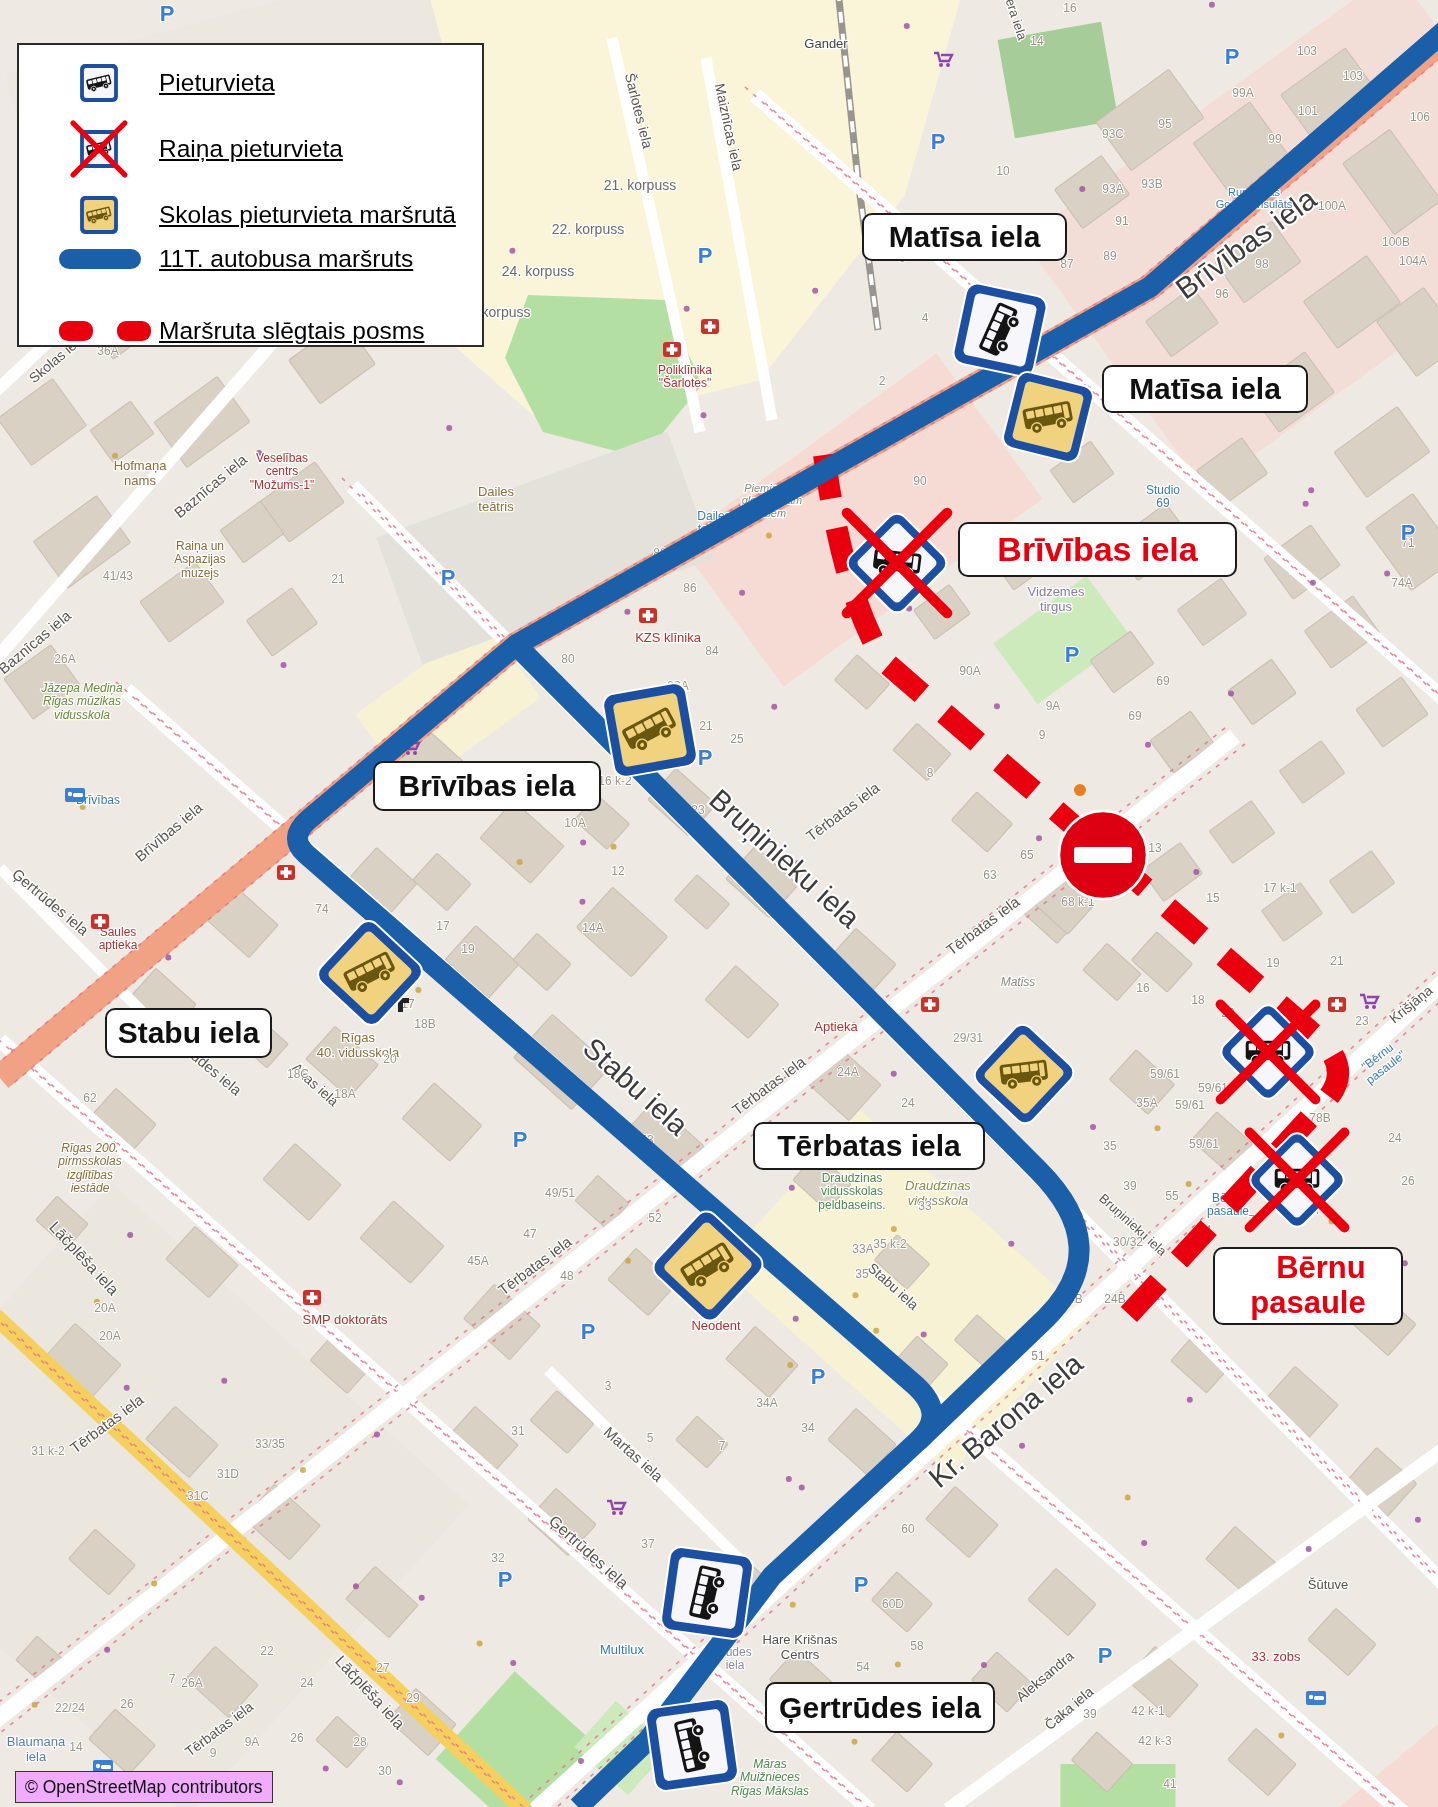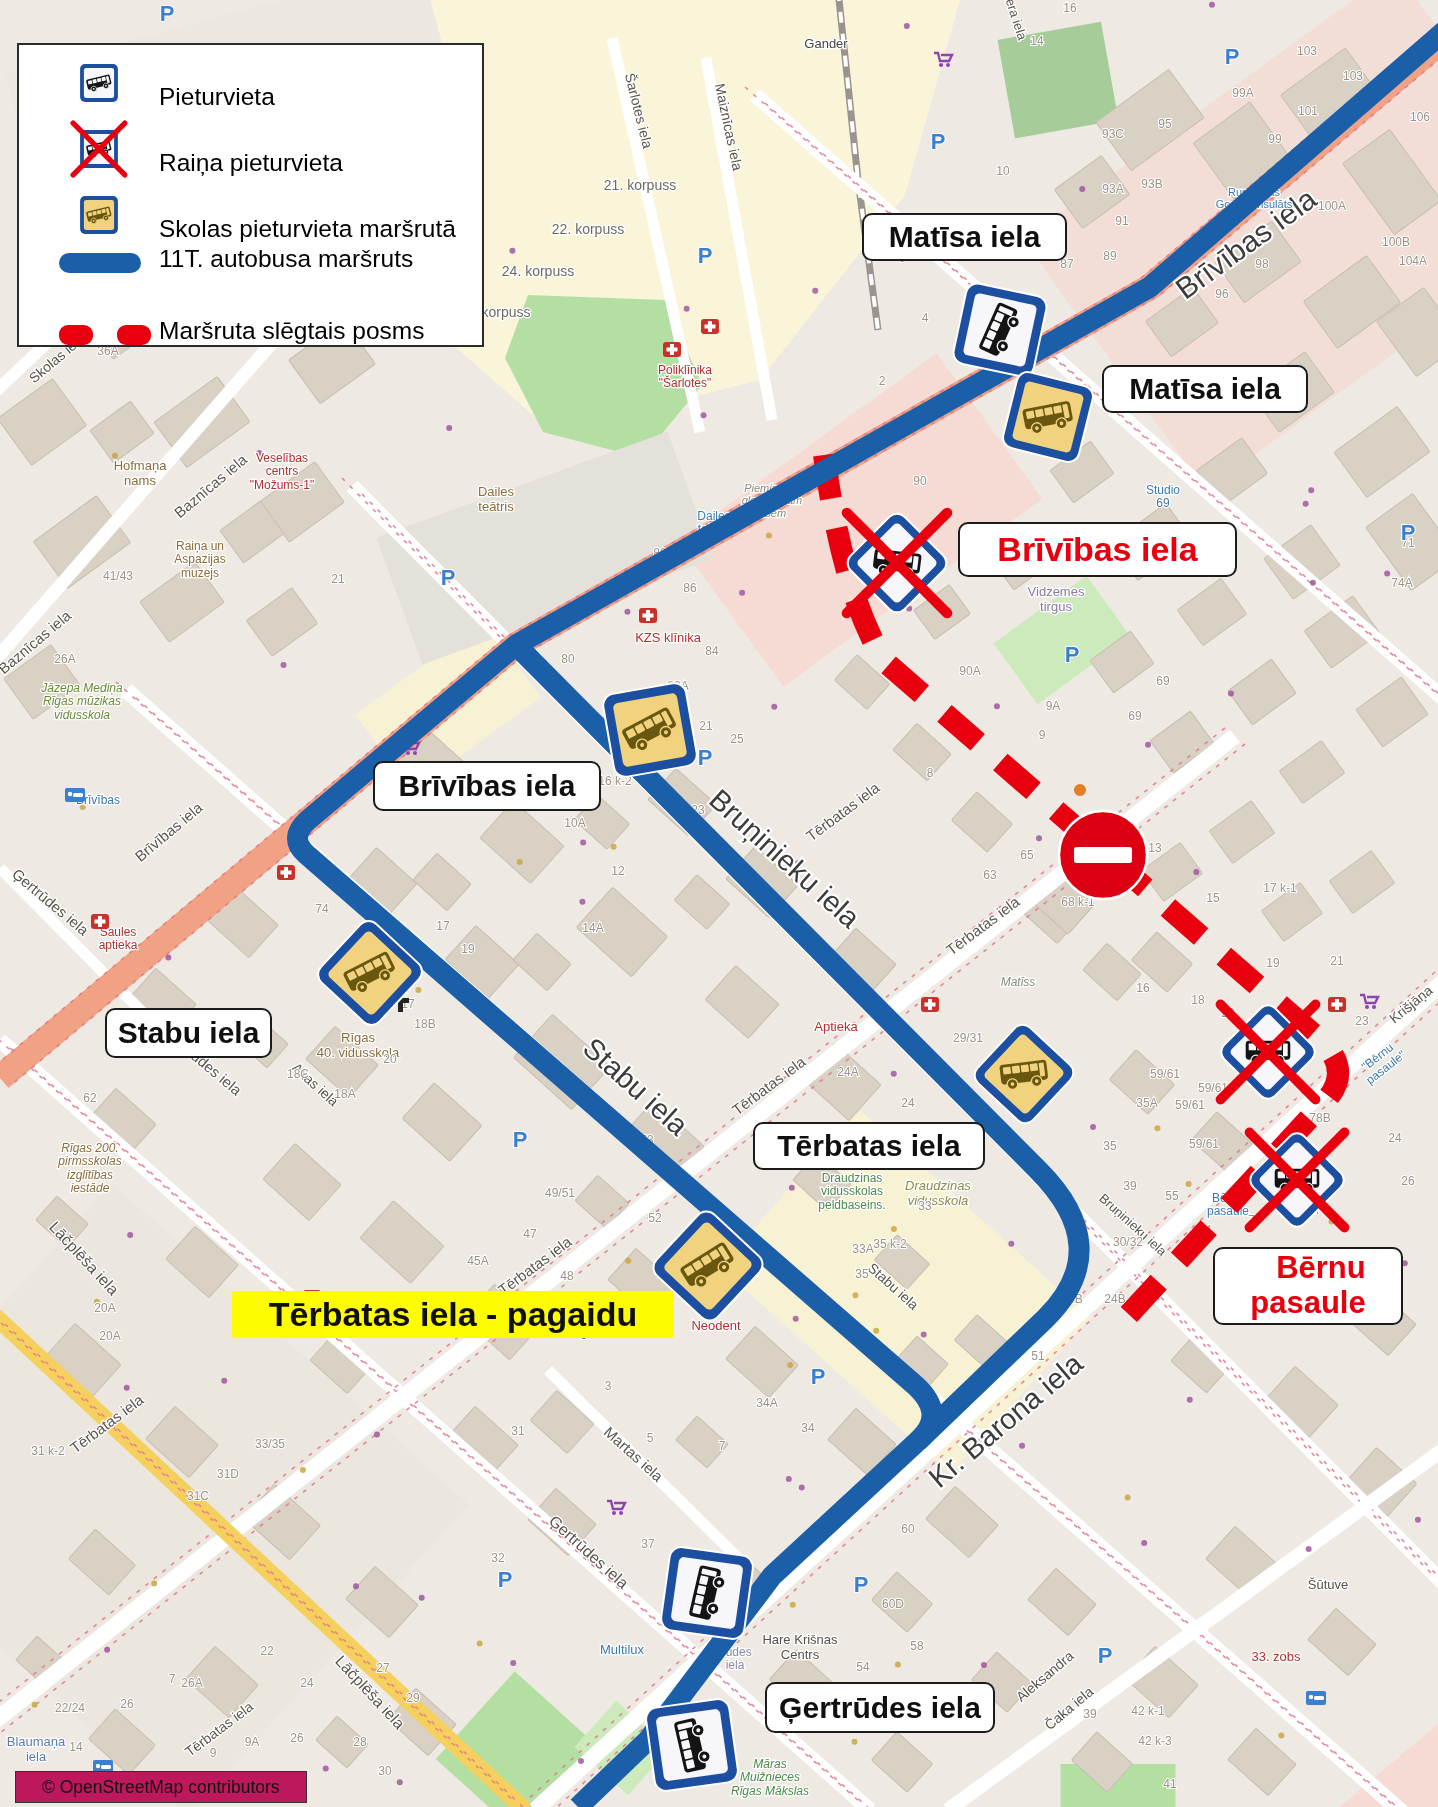--- a/index.html
+++ b/index.html
@@ -8,28 +8,28 @@
   #mapsvg{position:absolute;left:0;top:0;z-index:1;}
   
   .callout{position:absolute;z-index:20;display:flex;align-items:center;justify-content:center;
            background:#fff;border:2px solid #1b1b1b;border-radius:10px;font-weight:bold;color:#101010;
            white-space:pre;text-align:right;line-height:1.12;box-sizing:border-box;}
   .callout.red{color:#e8000e;}
   .callout.yellow{background:#fdfd00;border:none;border-radius:3px;color:#101010;}
   
   .legend{position:absolute;left:17px;top:43px;width:463px;height:300px;background:#fff;
           border:2px solid #2b2b2b;z-index:30;}
-  .lrow{position:absolute;left:40px;display:flex;align-items:flex-end;}
+  .lrow{position:absolute;left:40px;display:flex;align-items:center;text-decoration:underline;}
   .lrow .slot{width:92px;display:flex;align-items:center;}
   .lrow .slot svg{margin-left:12px;overflow:visible;}
   .lrow span{font-size:24.5px;color:#000;margin-left:8px;white-space:nowrap;}
   .lg-line{width:82px;height:20px;border-radius:10px;background:#1c5fa9;}
   .lg-dash{width:34px;height:20px;border-radius:9px;background:#e8000e;}
-  .copyright{position:absolute;left:15px;top:1771px;height:30px;padding:0 26px;z-index:30;
-             background:#be185d;border:1px solid #333;display:flex;align-items:center;
+  .copyright{position:absolute;left:15px;top:1771px;height:30px;padding:0 9px;z-index:30;
+             background:#f0abfc;border:1px solid #333;display:flex;align-items:center;
              font-size:17.5px;color:#111;white-space:nowrap;}
 </style>
 </head>
 <body>
 
 <div id="stage">
   <svg id="mapsvg" width="1438" height="1807" viewBox="0 0 1438 1807">
       <g>
         <rect x="0" y="0" width="1438" height="1807" fill="#eeeae3"></rect>
       </g>
@@ -938,17 +938,16 @@
     </div>
   </div>
 
   <div class="copyright">© OpenStreetMap contributors</div>
 <div class="callout " style="left: 862px; top: 213px; width: 205px; height: 48px; font-size: 30px;">Matīsa iela</div>
     <div class="callout " style="left: 1102px; top: 365px; width: 206px; height: 48px; font-size: 30px;">Matīsa iela</div>
     <div class="callout red" style="left: 958px; top: 522px; width: 279px; height: 55px; font-size: 34px;">Brīvības iela</div>
     <div class="callout " style="left: 373px; top: 761px; width: 228px; height: 50px; font-size: 30px;">Brīvības iela</div>
     <div class="callout " style="left: 105px; top: 1008px; width: 167px; height: 50px; font-size: 30px;">Stabu iela</div>
     <div class="callout " style="left: 753px; top: 1122px; width: 232px; height: 48px; font-size: 30px;">Tērbatas iela</div>
-    <div class="callout yellow" style="left: 232px; top: 1291px; width: 442px; height: 47px; font-size: 34px;">Tērbatas iela - pagaidu</div>
     <div class="callout red" style="left: 1213px; top: 1247px; width: 190px; height: 78px; font-size: 31px;">Bērnu
 pasaule</div>
     <div class="callout " style="left: 765px; top: 1682px; width: 230px; height: 51px; font-size: 30px;">Ģertrūdes iela</div>
   </div>
 
 </body></html>

